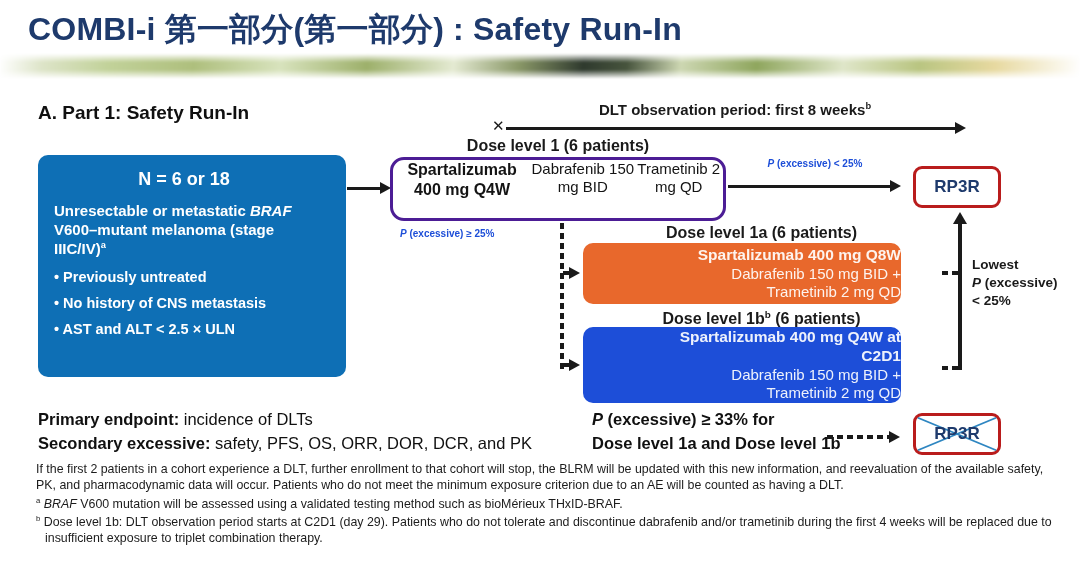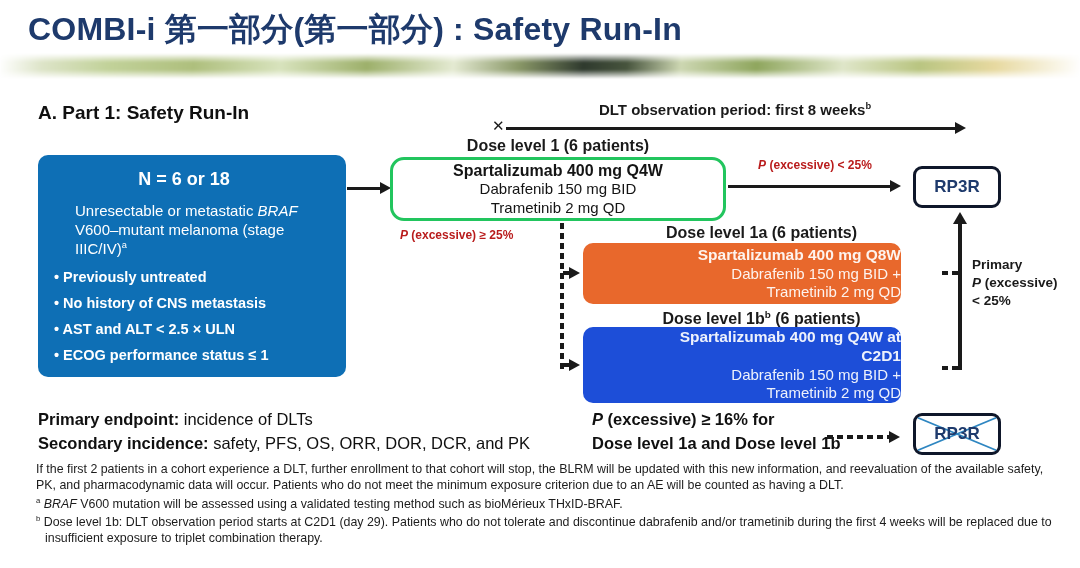--- a/index.html
+++ b/index.html
@@ -32,48 +32,48 @@
   .head-u { position:absolute; width:0; height:0; border-left:7px solid transparent; border-right:7px solid transparent; border-bottom:12px solid #1a1a1a; }
   .x-mark { position:absolute; font-size:15px; font-weight:bold; color:#1a1a1a; }
 
   .dlt-label { position:absolute; left:500px; top:101px; width:470px; text-align:center; font-size:15px; font-weight:bold; }
 
   .elig-box {
     position:absolute; left:38px; top:155px; width:308px; height:222px;
     background:#0e6fb5; border-radius:10px; color:#ffffff; padding:14px 32px 10px 16px;
   }
   .elig-n { text-align:center; font-size:18px; font-weight:bold; margin-bottom:11px; }
-  .elig-desc { font-size:15px; font-weight:normal; line-height:1.28;margin-left:21px; }
+  .elig-desc { font-size:15px; font-weight:bold; line-height:1.28; }
   .elig-bullets { list-style:none; margin-top:10px; }
   .elig-bullets li { font-size:14.5px; font-weight:bold; margin:10px 0; }
   .elig-bullets li::before { content:"• "; }
 
   .dose-label { position:absolute; text-align:center; font-size:16px; font-weight:bold; }
   .dose1-box {
     position:absolute; left:390px; top:157px; width:336px; height:64px;
-    background:#ffffff; border:3px solid #22c55e; border-radius:14px;
-    display:flex; flex-direction:column; justify-content:center; text-align:center;
+    background:#ffffff; border:3px solid #4c1d95; border-radius:14px;
+    display:flex; flex-direction:row; justify-content:center; text-align:center;
     font-size:15px; line-height:1.22; color:#141414;
   }
   .drug-bold { font-weight:bold; font-size:16px; }
   .orange-box, .amber-box {
     position:absolute; left:583px; width:318px; border-radius:10px;
     display:flex; flex-direction:column; justify-content:center; text-align:right;
     color:rgba(255,255,255,0.92); font-size:15px; line-height:1.24;
   }
   .orange-box { top:243px; height:61px; background:#e8682c; }
   .amber-box { top:327px; height:76px; background:#1d4ed8; }
   .orange-box .drug-bold, .amber-box .drug-bold { font-size:15.5px; }
 
-  .p-label { font-size:12px; font-weight:bold; color:#b91c1c; }
+  .p-label { font-size:10px; font-weight:bold; color:#1d4ed8; }
   .p-label i, .ital { font-style:italic; }
 
   .rp3r-box {
     position:absolute; left:913px; width:88px; height:42px;
-    background:#ffffff; border:3px solid #0f172a; border-radius:9px;
+    background:#ffffff; border:3px solid #b91c1c; border-radius:9px;
     display:flex; align-items:center; justify-content:center;
     font-size:17px; font-weight:800; color:#1e3a6c;
   }
   .rp3r-box svg { position:absolute; inset:0; width:100%; height:100%; }
   .rp3r-box span { position:relative; }
 
   .lowest-label { position:absolute; left:972px; top:256px; width:106px; font-size:13.5px; font-weight:bold; line-height:1.32; }
 
   .endpoint-line { position:absolute; left:38px; font-size:16.5px; color:#101010; }
   .endpoint-line b { font-weight:bold; }
@@ -99,21 +99,20 @@
   <div class="hline" style="left:506px; top:127px; width:452px;"></div>
   <div class="head-r" style="left:955px; top:122px;"></div>
 
   <div class="elig-box">
     <div class="elig-n">N = 6 or 18</div>
     <div class="elig-desc"><span>Unresectable or metastatic </span><i class="ital">BRAF</i><span> V600–mutant melanoma (stage IIIC/IV)</span><sup>a</sup></div>
     <ul class="elig-bullets">
       <li>Previously untreated</li>
       <li>No history of CNS metastasis</li>
       <li>AST and ALT &lt; 2.5 × ULN</li>
-      <li>ECOG performance status ≤ 1</li>
     </ul>
   </div>
 
   <div class="hline" style="left:347px; top:187px; width:35px;"></div>
   <div class="head-r" style="left:380px; top:182px;"></div>
 
   <div class="dose-label" style="left:390px; top:137px; width:336px;">Dose level 1 (6 patients)</div>
   <div class="dose1-box">
     <div class="drug-bold">Spartalizumab 400 mg Q4W</div>
     <div>Dabrafenib 150 mg BID</div>
@@ -149,29 +148,29 @@
     <div class="drug-bold">C2D1</div>
     <div>Dabrafenib 150 mg BID +</div>
     <div>Trametinib 2 mg QD</div>
   </div>
 
   <div class="dash-h" style="left:942px; top:271px; width:17px;"></div>
   <div class="dash-h" style="left:942px; top:366px; width:17px;"></div>
   <div class="vline" style="left:958px; top:221px; height:149px;"></div>
   <div class="head-u" style="left:953px; top:212px;"></div>
   <div class="lowest-label">
-    <div>Primary</div>
+    <div>Lowest</div>
     <div><i class="ital">P</i><span> (excessive)</span></div>
     <div>&lt; 25%</div>
   </div>
 
   <div class="endpoint-line" style="top:410px;"><b>Primary endpoint:</b><span> incidence of DLTs</span></div>
-  <div class="endpoint-line" style="top:434px;"><b>Secondary incidence:</b><span> safety, PFS, OS, ORR, DOR, DCR, and PK</span></div>
+  <div class="endpoint-line" style="top:434px;"><b>Secondary excessive:</b><span> safety, PFS, OS, ORR, DOR, DCR, and PK</span></div>
 
-  <div class="fail-line" style="top:410px;"><i class="ital">P</i><span> (excessive) ≥ 16% for</span></div>
+  <div class="fail-line" style="top:410px;"><i class="ital">P</i><span> (excessive) ≥ 33% for</span></div>
   <div class="fail-line" style="top:434px;">Dose level 1a and Dose level 1b</div>
   <div class="dash-h" style="left:827px; top:435px; width:64px;"></div>
   <div class="head-r" style="left:889px; top:431px;"></div>
   <div class="rp3r-box" style="top:413px;">
     <svg viewBox="0 0 88 42" preserveAspectRatio="none">
       <line x1="2" y1="2" x2="86" y2="40" stroke="#2e86c1" stroke-width="2"></line>
       <line x1="2" y1="40" x2="86" y2="2" stroke="#2e86c1" stroke-width="2"></line>
     </svg>
     <span>RP3R</span>
   </div>

